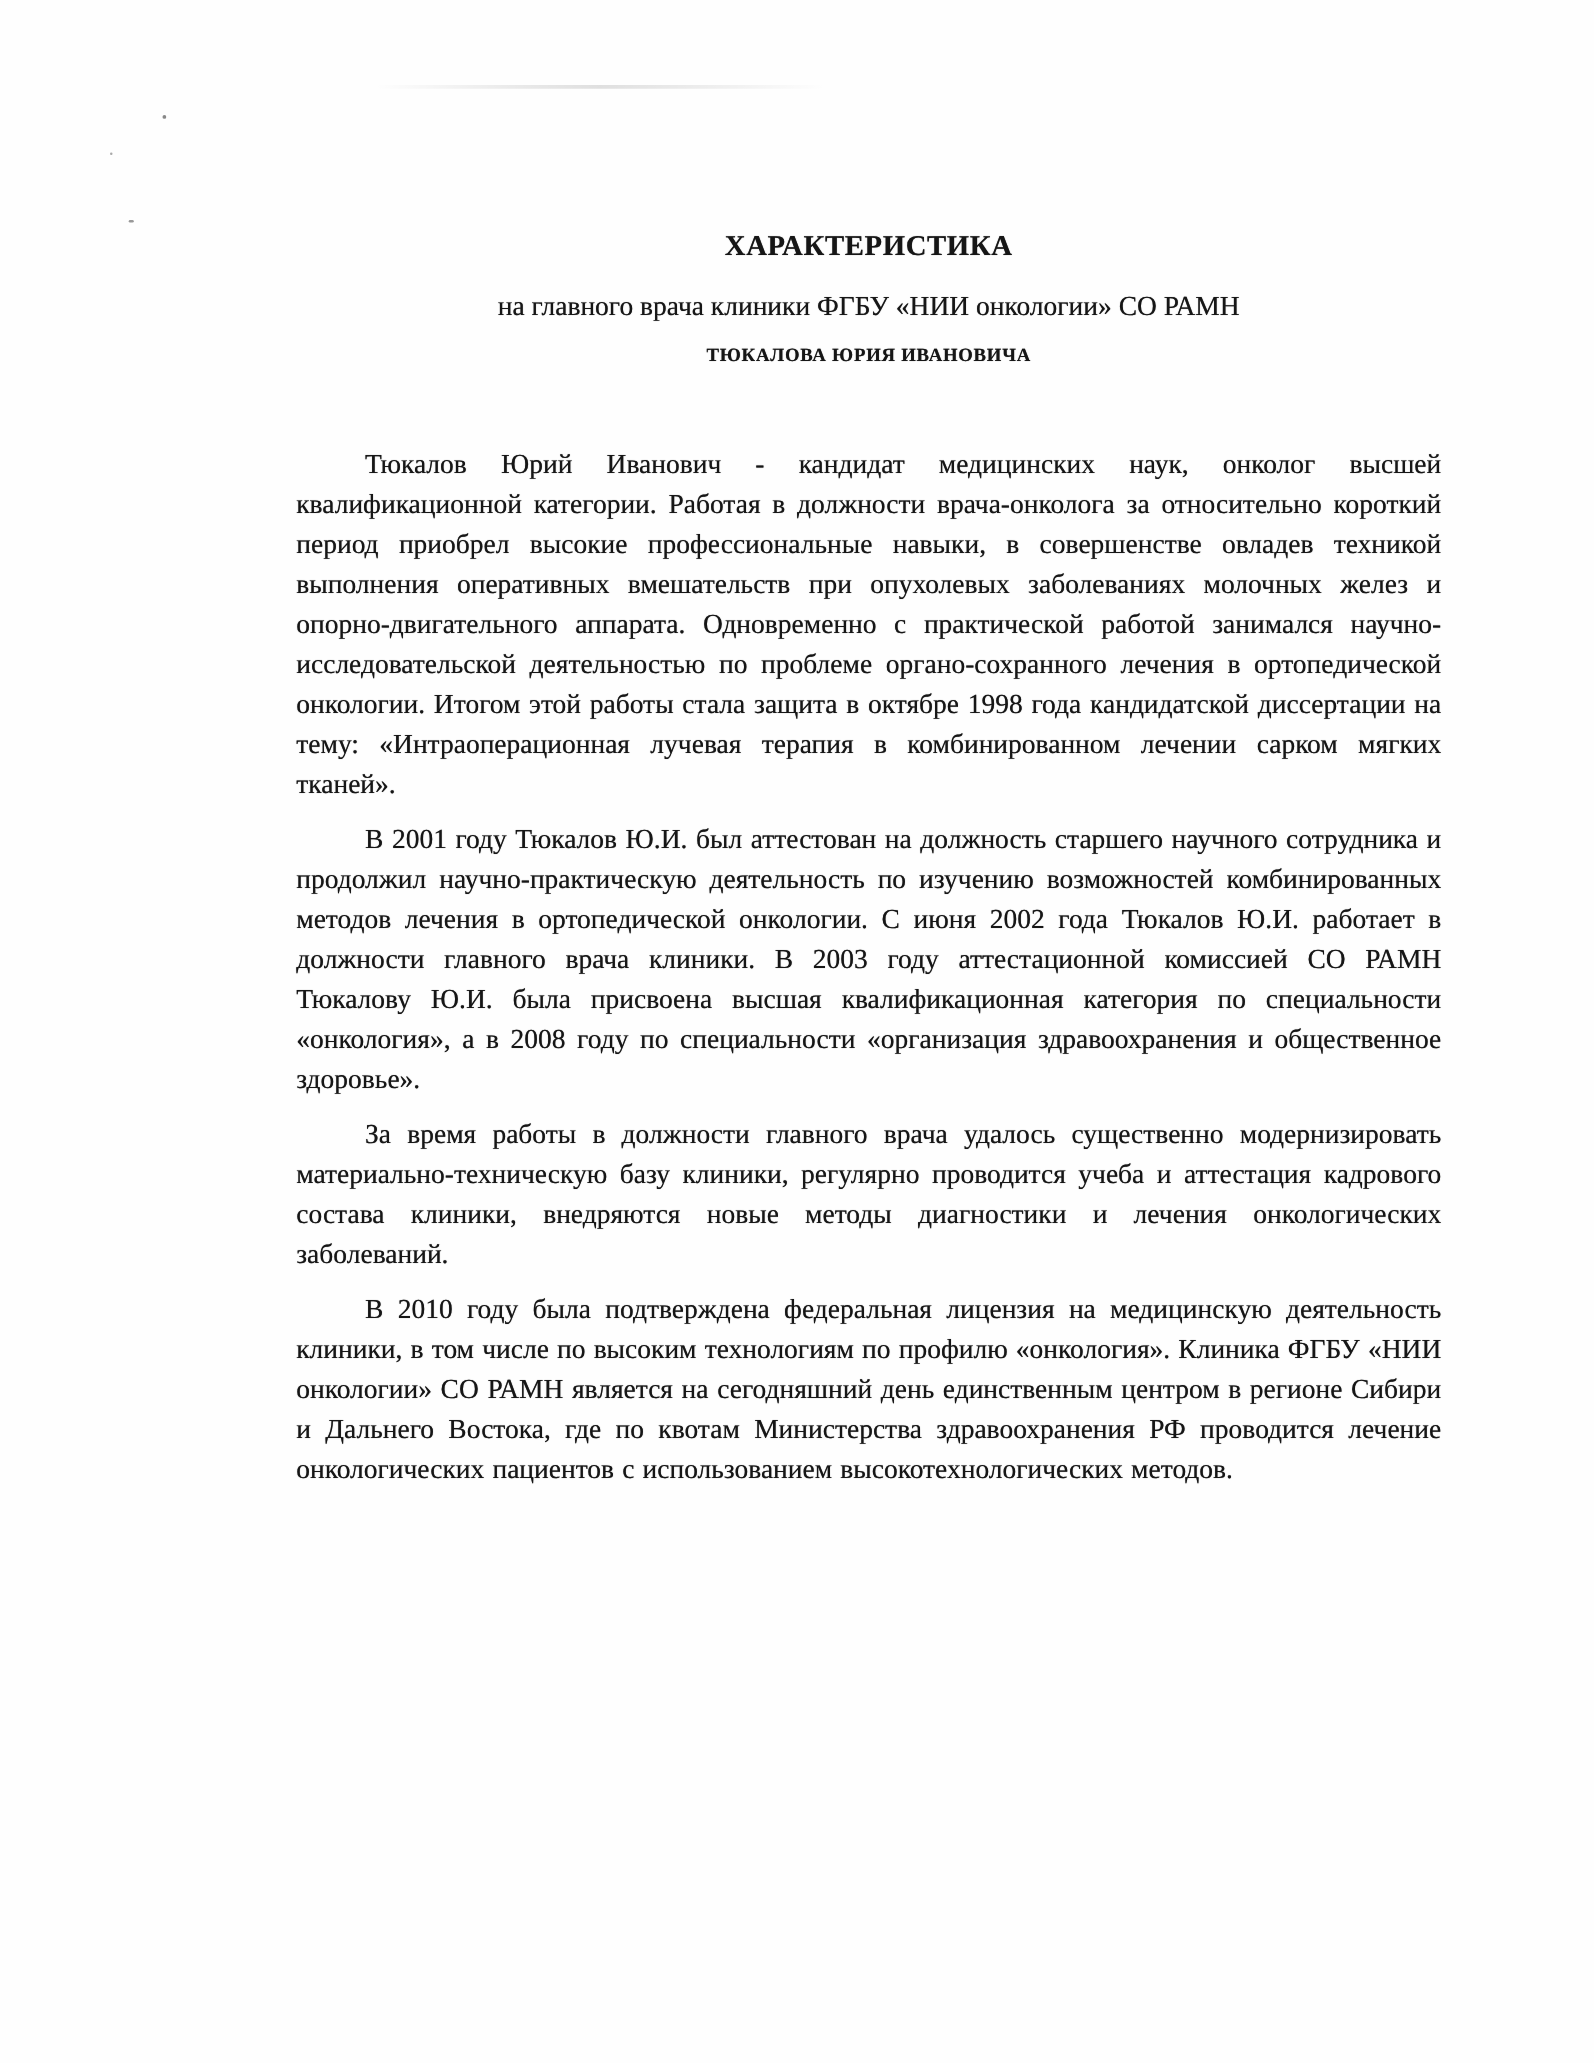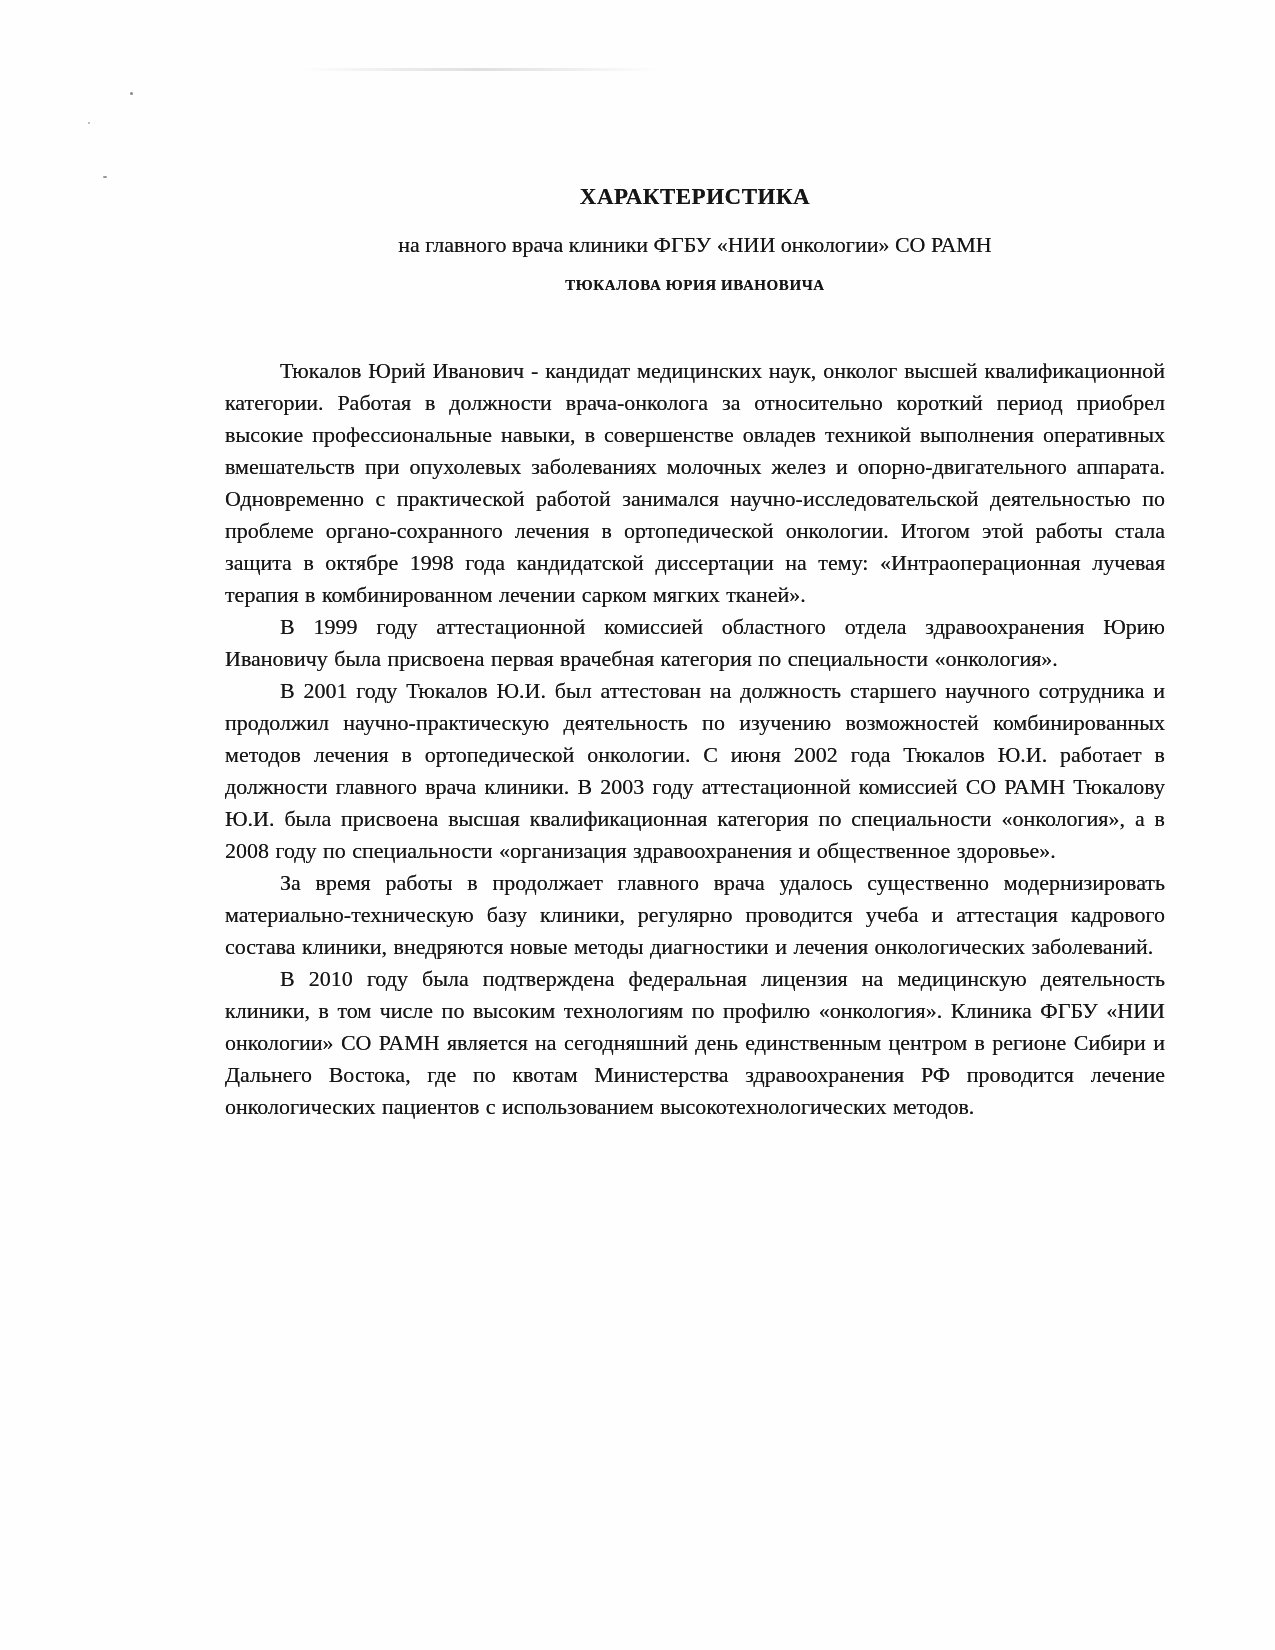--- a/index.html
+++ b/index.html
@@ -46,21 +46,21 @@
     letter-spacing: 0.6px;
     line-height: 1;
   }
   main.doc-body {
     margin-top: 62px;
     font-size: 22px;
     line-height: 32px;
     text-align: justify;
   }
   .para {
-    margin: 0;
+    margin: 12px;
     text-indent: 55px;
     word-spacing: 1px;
   }
   
   .speck {
     position: absolute;
     background: #555;
     border-radius: 50%;
   }
   .speck-1 { left: 130px; top: 92px;  width: 3px; height: 3px; opacity: .7; }
@@ -84,19 +84,18 @@
 <div class="page">
 
   <header class="doc-header">
     <h1 class="doc-title">ХАРАКТЕРИСТИКА</h1>
     <p class="doc-subtitle">на главного врача клиники ФГБУ «НИИ онкологии» СО РАМН</p>
     <p class="doc-name">ТЮКАЛОВА  ЮРИЯ ИВАНОВИЧА</p>
   </header>
 
   <main class="doc-body">
     <p class="para">Тюкалов Юрий Иванович - кандидат медицинских наук, онколог высшей квалификационной категории. Работая в должности врача-онколога за относительно короткий период приобрел высокие профессиональные навыки, в совершенстве овладев техникой выполнения оперативных вмешательств при опухолевых заболеваниях молочных желез и опорно-двигательного аппарата. Одновременно с практической работой занимался научно-исследовательской деятельностью по проблеме органо-сохранного лечения в ортопедической онкологии. Итогом этой работы стала защита в октябре 1998 года кандидатской диссертации на тему: «Интраоперационная лучевая терапия в комбинированном лечении сарком мягких тканей».</p>
-    <p class="para">В 1999 году аттестационной комиссией областного отдела здравоохранения Юрию Ивановичу была присвоена первая врачебная категория по специальности «онкология».</p>
     <p class="para">В 2001 году Тюкалов Ю.И. был аттестован на должность старшего научного сотрудника и продолжил научно-практическую деятельность по изучению возможностей комбинированных методов лечения в ортопедической онкологии. С июня 2002 года Тюкалов Ю.И. работает в должности главного врача клиники. В 2003 году аттестационной комиссией СО РАМН Тюкалову Ю.И. была присвоена высшая квалификационная категория по специальности «онкология», а в 2008 году по специальности «организация здравоохранения и общественное здоровье».</p>
-    <p class="para">За время работы в продолжает главного врача удалось существенно модернизировать материально-техническую базу клиники, регулярно проводится учеба и аттестация кадрового состава клиники, внедряются новые методы диагностики и лечения онкологических заболеваний.</p>
+    <p class="para">За время работы в должности главного врача удалось существенно модернизировать материально-техническую базу клиники, регулярно проводится учеба и аттестация кадрового состава клиники, внедряются новые методы диагностики и лечения онкологических заболеваний.</p>
     <p class="para">В 2010 году была подтверждена федеральная лицензия на медицинскую деятельность клиники, в том числе по высоким технологиям по профилю «онкология». Клиника ФГБУ «НИИ онкологии» СО РАМН является на сегодняшний день единственным центром в регионе Сибири и Дальнего Востока, где по квотам Министерства здравоохранения РФ проводится лечение онкологических пациентов с использованием высокотехнологических методов.</p>
   </main>
 
 </div>
 
 </body></html>

